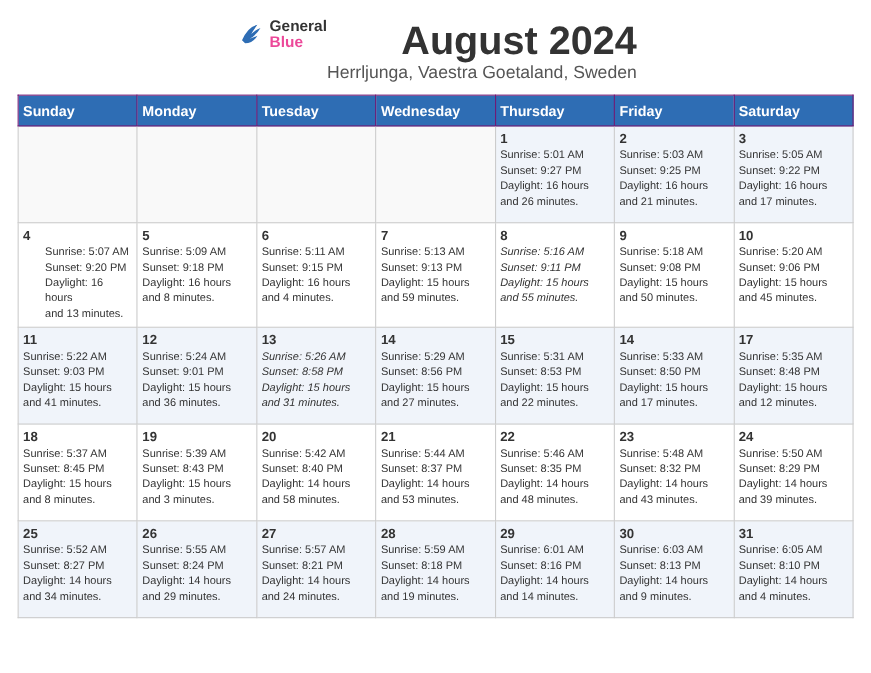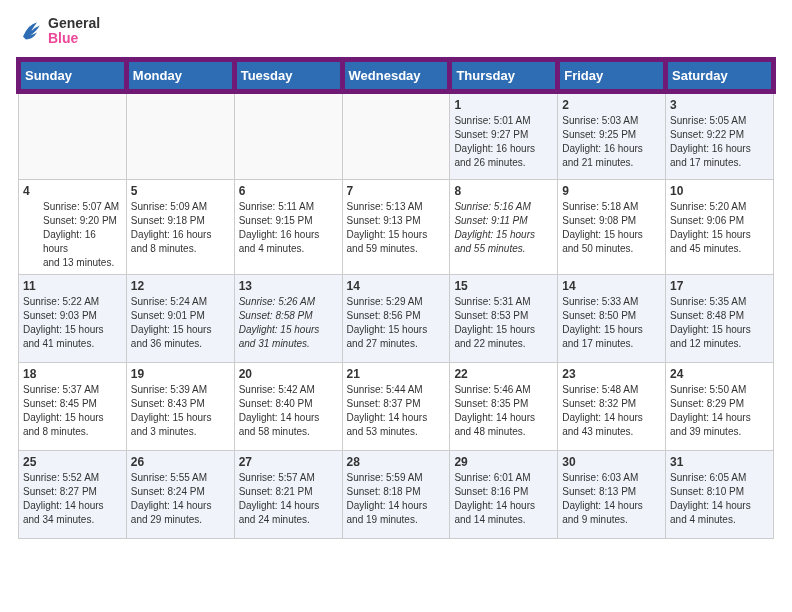--- a/index.html
+++ b/index.html
@@ -5,21 +5,21 @@
     * { box-sizing: border-box; margin: 0; padding: 0; }
     body {
       font-family: Arial, sans-serif;
       background: #fff;
       width: 792px;
       min-height: 612px;
       padding: 16px;
     }
     .header-area {
       display: flex;
-      justify-content: flex-start;
+      justify-content: center;
       align-items: flex-start;
       margin-bottom: 10px;
     }
     .logo {
       display: flex;
       align-items: center;
       gap: 4px;
     }
     .logo-text {
       display: flex;
@@ -53,21 +53,21 @@
     }
     thead tr {
       background-color: #2E6DB4;
       color: #fff;
     }
     thead th {
       padding: 6px 4px;
       font-size: 13px;
       font-weight: bold;
       text-align: left;
-      border: 5px solid #701a75;
+      border: 1px solid #701a75;
     }
     tbody tr {
       vertical-align: top;
     }
     tbody td {
       border: 1px solid #ccc;
       padding: 4px 4px;
       font-size: 10.5px;
       color: #333;
       min-height: 80px;
@@ -99,20 +99,24 @@
 
 <div class="header-area">
   <div class="logo">
     <svg class="logo-bird" viewBox="0 0 40 40" xmlns="http://www.w3.org/2000/svg">
       <path d="M10,28 Q18,10 30,8 Q24,16 22,20 Q28,14 34,12 Q28,22 20,26 Q26,24 30,22 Q24,32 14,32 Z" fill="#2E6DB4"></path>
     </svg>
     <div class="logo-text">
       <span class="logo-general">General</span>
       <span class="logo-blue">Blue</span>
     </div>
+  </div>
+  <div class="title-area">
+    <div class="main-title">August 2024</div>
+    <div class="subtitle">Herrljunga, Vaestra Goetaland, Sweden</div>
   </div>
 </div>
 
 <table>
   <thead>
     <tr>
       <th>Sunday</th>
       <th>Monday</th>
       <th>Tuesday</th>
       <th>Wednesday</th>

